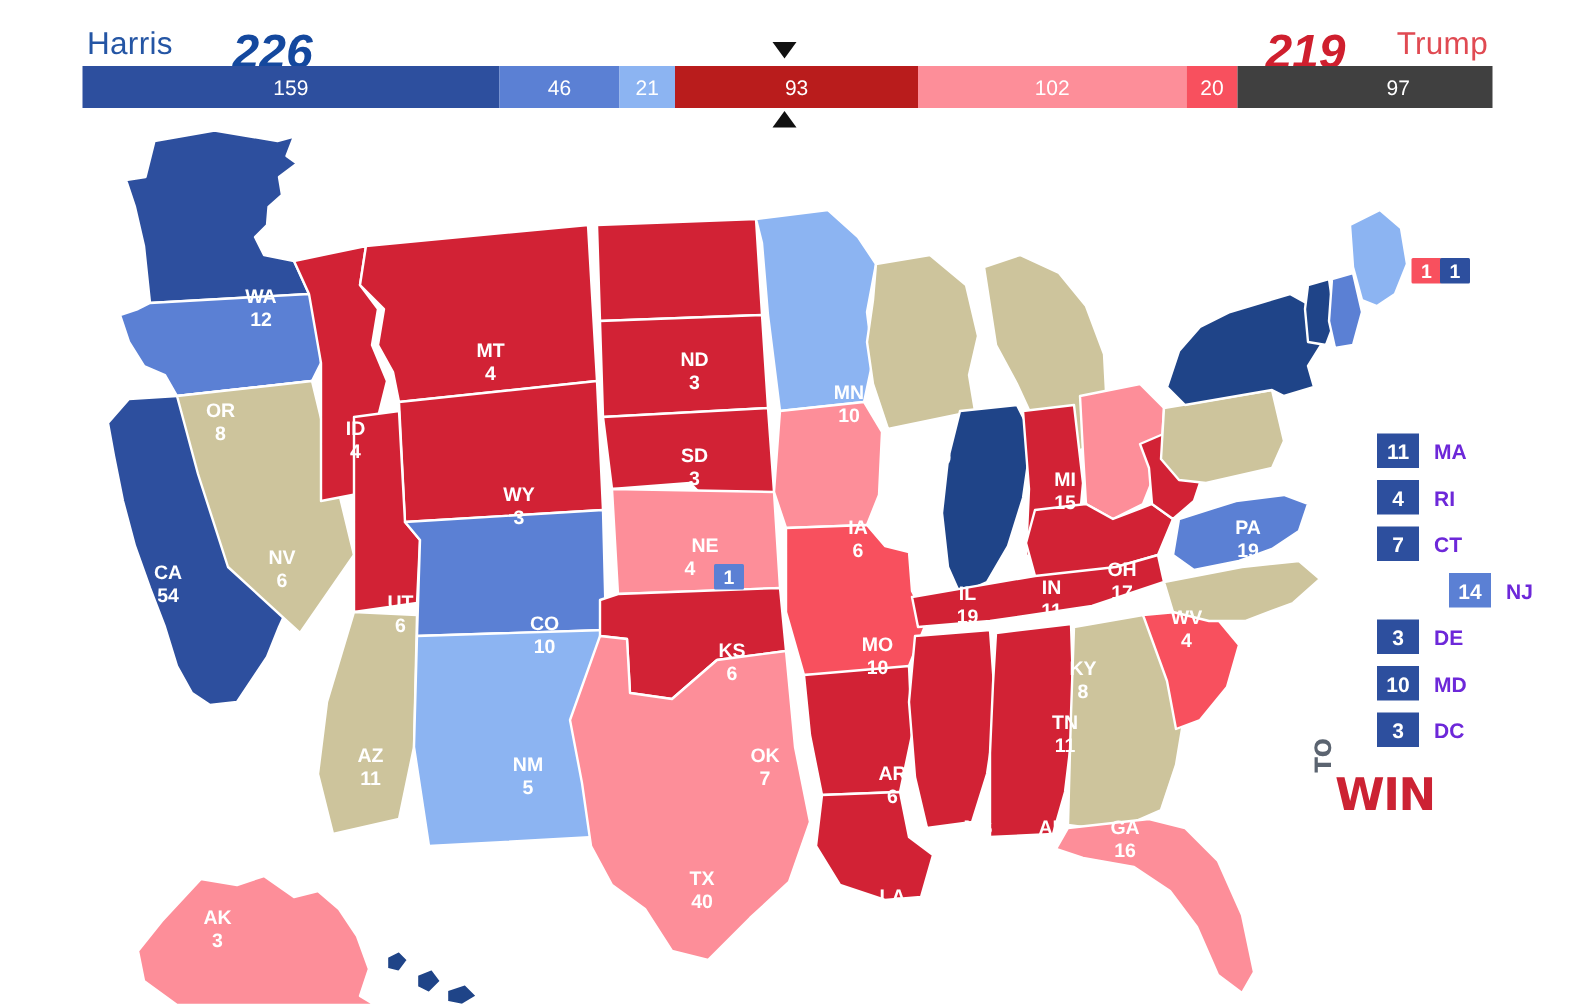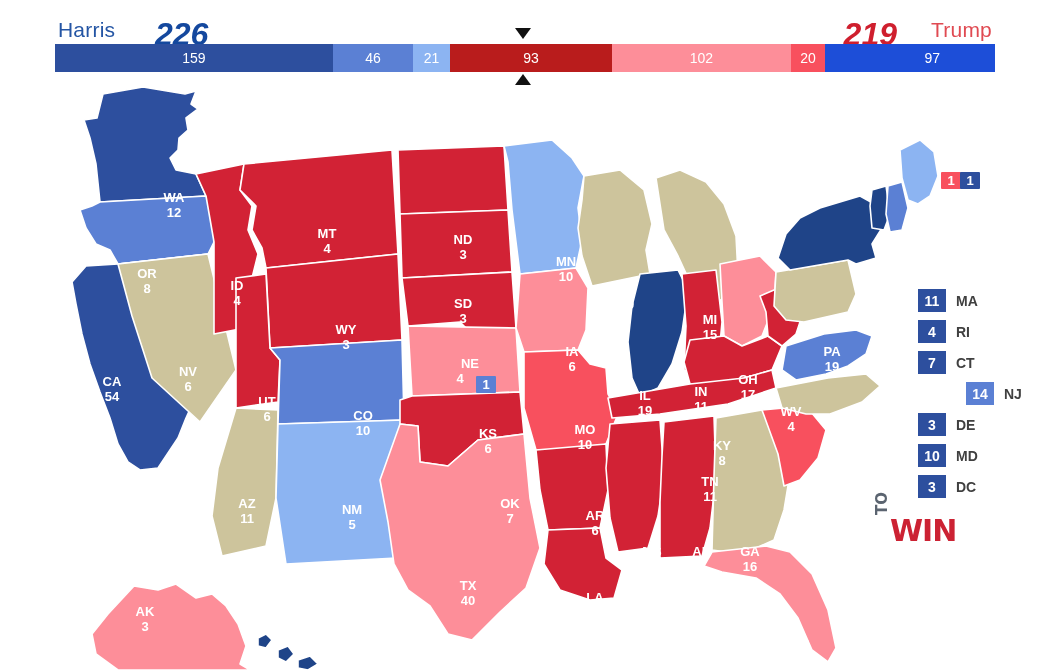--- a/index.html
+++ b/index.html
@@ -37,21 +37,21 @@
 
   
   .chip{position:absolute;height:17px;min-width:14px;padding:0 3px;border-radius:1px;
         color:#fff;font-size:13px;font-weight:bold;line-height:17px;text-align:center;}
 
   
   #legend{position:absolute;right:12px;top:285px;width:120px;}
   .lrow{display:flex;align-items:center;height:31px;}
   .lbox{width:28px;height:23px;display:flex;align-items:center;justify-content:center;
         color:#ffffff;font-size:14px;font-weight:bold;}
-  .lab{margin-left:10px;font-size:14px;font-weight:bold;color:#404040;}
+  .lab{margin-left:10px;font-size:14px;font-weight:bold;color:#6d28d9;}
 
   
   #logo{position:absolute;left:872px;top:516px;width:110px;height:66px;}
   #logo-270{font-size:40px;font-weight:bold;color:#1d4e9b;letter-spacing:-1px;
             line-height:38px;font-family:"DejaVu Sans",sans-serif;}
   #logo-bottom{position:relative;height:26px;}
   #logo-to{position:absolute;left:1px;top:-1px;font-size:15px;font-weight:bold;color:#5b6470;
            transform:rotate(-90deg);transform-origin:left top;
            font-family:"DejaVu Sans",sans-serif;}
   #logo-win{position:absolute;left:18px;top:-3px;font-size:30px;font-weight:bold;
@@ -66,21 +66,21 @@
   <div class="candnum" id="trump-votes">219</div>
   <div class="cand" id="trump-name">Trump</div>
 
   <div id="bar">
       <div class="seg" style="background: rgb(45, 79, 158); width: 29.5539%;">159</div>
       <div class="seg" style="background: rgb(91, 128, 212); width: 8.55019%;">46</div>
       <div class="seg" style="background: rgb(140, 180, 242); width: 3.90335%;">21</div>
       <div class="seg" style="background: #b91c1c; width: 17.2862%;">93</div>
       <div class="seg" style="background: rgb(253, 142, 153); width: 18.9591%;">102</div>
       <div class="seg" style="background: rgb(248, 80, 94); width: 3.71747%;">20</div>
-      <div class="seg" style="background: #1d4ed8; width: 18.0297%; padding-left: 44px;">97</div>
+      <div class="seg" style="background: #404040; width: 18.0297%; padding-left: 44px;">97</div>
     </div>
 
   <div class="tri" id="tri-top"></div>
   <div class="tri" id="tri-bottom"></div>
 </div>
 
 <div id="map-wrap">
 <svg id="usmap" viewBox="0 0 1050 592" xmlns="http://www.w3.org/2000/svg">
   <g id="state-shapes">
         <path d="M103,16 L143,9 L185,16 L196,13 L191,26 L198,31 L186,40 L188,52 L179,60 L178,72 L170,80 L176,92 L196,96 L206,118 L100,124 L96,86 L90,60 L84,42 L97,40 Z" fill="#2d4f9e" class="st"></path>

